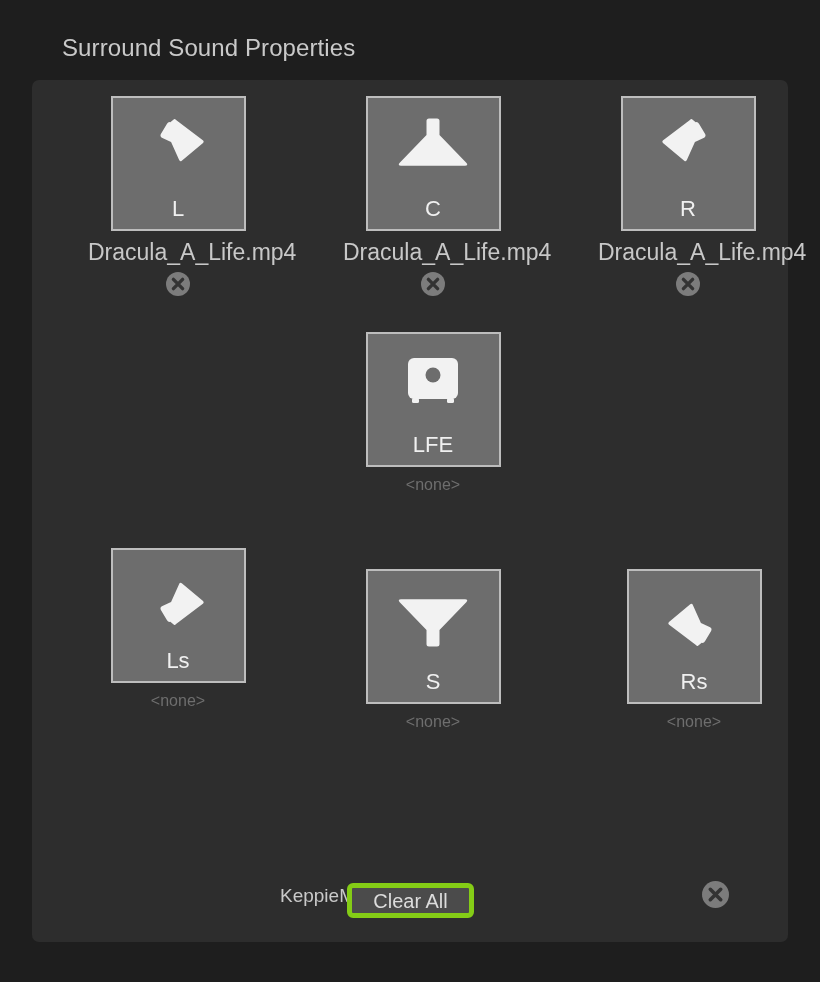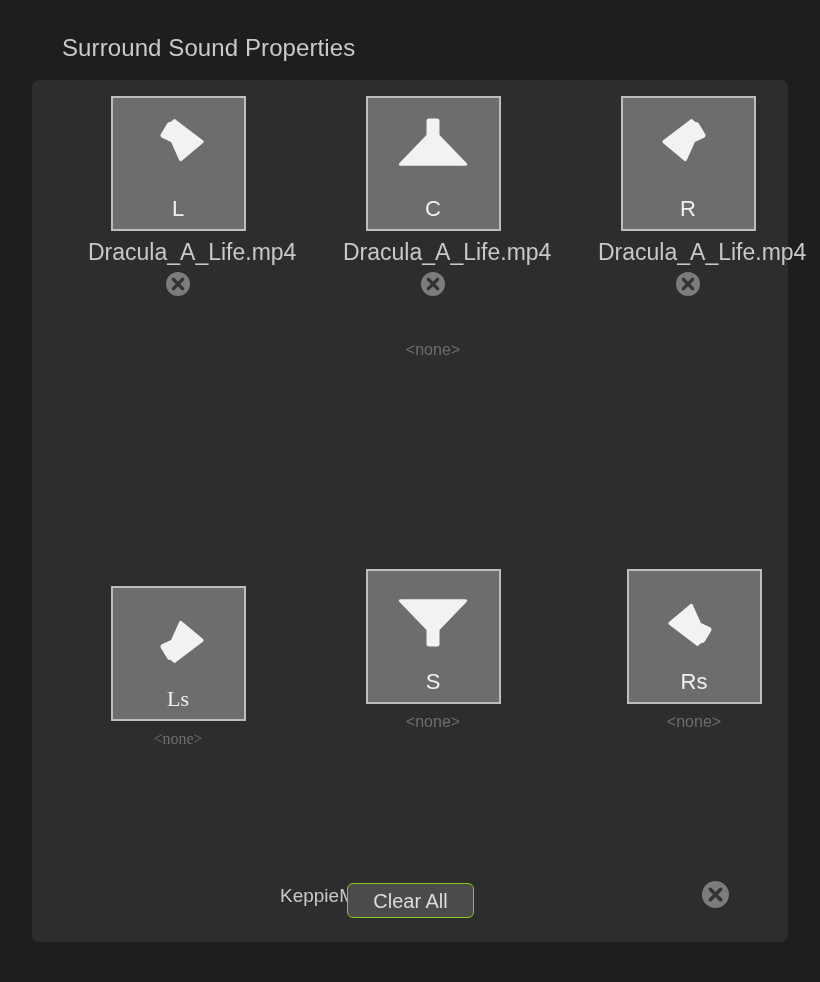--- a/index.html
+++ b/index.html
@@ -126,21 +126,21 @@
   }
 
   
   .clear-all-btn {
     position: absolute;
     left: 315px;
     top: 803px;
     width: 127px;
     height: 35px;
     background: #4b4b4b;
-    border: 1px solid #84cc16;
+    border: 5px solid #84cc16;
     border-radius: 6px;
     color: #dcdcdc;
     font-family: "Liberation Sans", sans-serif;
     font-size: 20px;
     line-height: 1;
     cursor: default;
   }
 </style>
 </head>
 <body>
@@ -195,24 +195,35 @@
         <div class="tile-label">R</div>
       </div>
       <div class="slot-file">Dracula_A_Life.mp4</div>
       <svg class="slot-clear" viewBox="0 0 26 26">
         <circle cx="13" cy="13" r="12" fill="#7c7c7c"></circle>
         <path d="M8.4 8.4 L17.6 17.6 M17.6 8.4 L8.4 17.6" stroke="#333333" stroke-width="3.4" stroke-linecap="round"></path>
       </svg>
     </div>
 
     <div class="slot" style="left:311px; top:252px;">
-      <div class="slot-file empty">&lt;none&gt;</div>
-    </div>
-
-    <div class="slot" style="left:56px; top:506px;font-family:Liberation Serif, serif;">
+      <div class="tile">
+        <div class="tile-icon">
+          <svg width="56" height="52" viewBox="0 0 56 52">
+            <rect x="3" y="2" width="50" height="41" rx="6" fill="#f2f2f2"></rect>
+            <circle cx="28" cy="19" r="7.5" fill="#6d6d6d"></circle>
+            <rect x="7" y="42" width="7" height="5" rx="1.5" fill="#f2f2f2"></rect>
+            <rect x="42" y="42" width="7" height="5" rx="1.5" fill="#f2f2f2"></rect>
+          </svg>
+        </div>
+        <div class="tile-label">LFE</div>
+      </div>
+      <div class="slot-file empty">&lt;none&gt;</div>
+    </div>
+
+    <div class="slot" style="left:56px; top:468px;">
       <div class="tile">
         <div class="tile-icon">
           <svg width="62" height="62" viewBox="0 0 62 62">
             <g transform="scale(1,-1) translate(0,-62)">
               <path d="M30 4 L30 4 Q31 3 32 5 L56 29 Q57 30.5 55.5 31.5 L32 46 Q30 47 29.5 45 L24 26 L15.5 20.5 Q13.5 19 15 16.8 L22.5 7.5 Q24 5.5 26 6.3 Z" fill="#f2f2f2" transform="rotate(-8 31 26)"></path>
             </g>
           </svg>
         </div>
         <div class="tile-label">Ls</div>
       </div>

